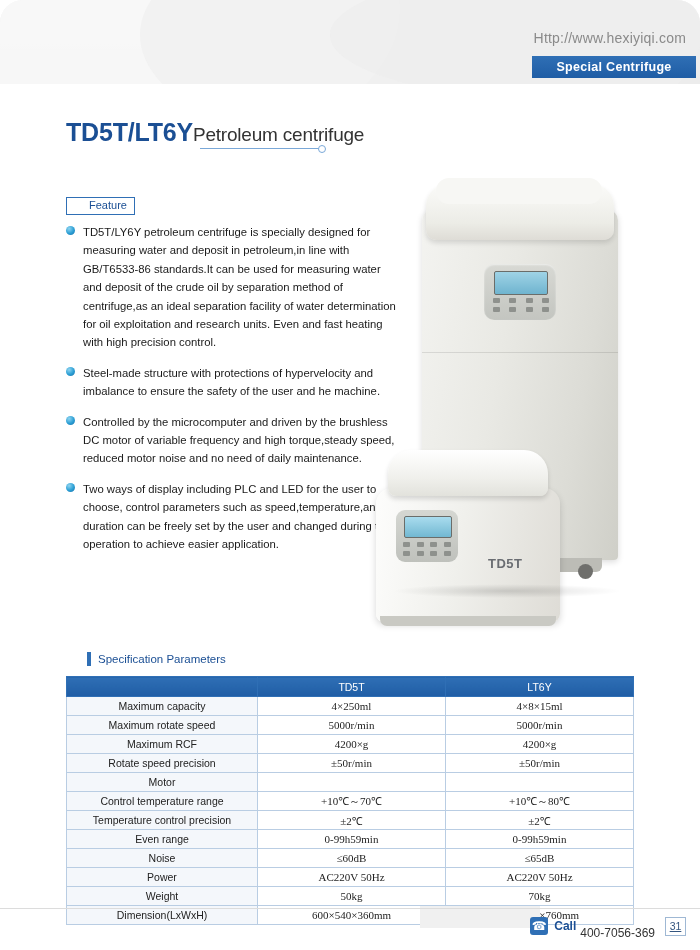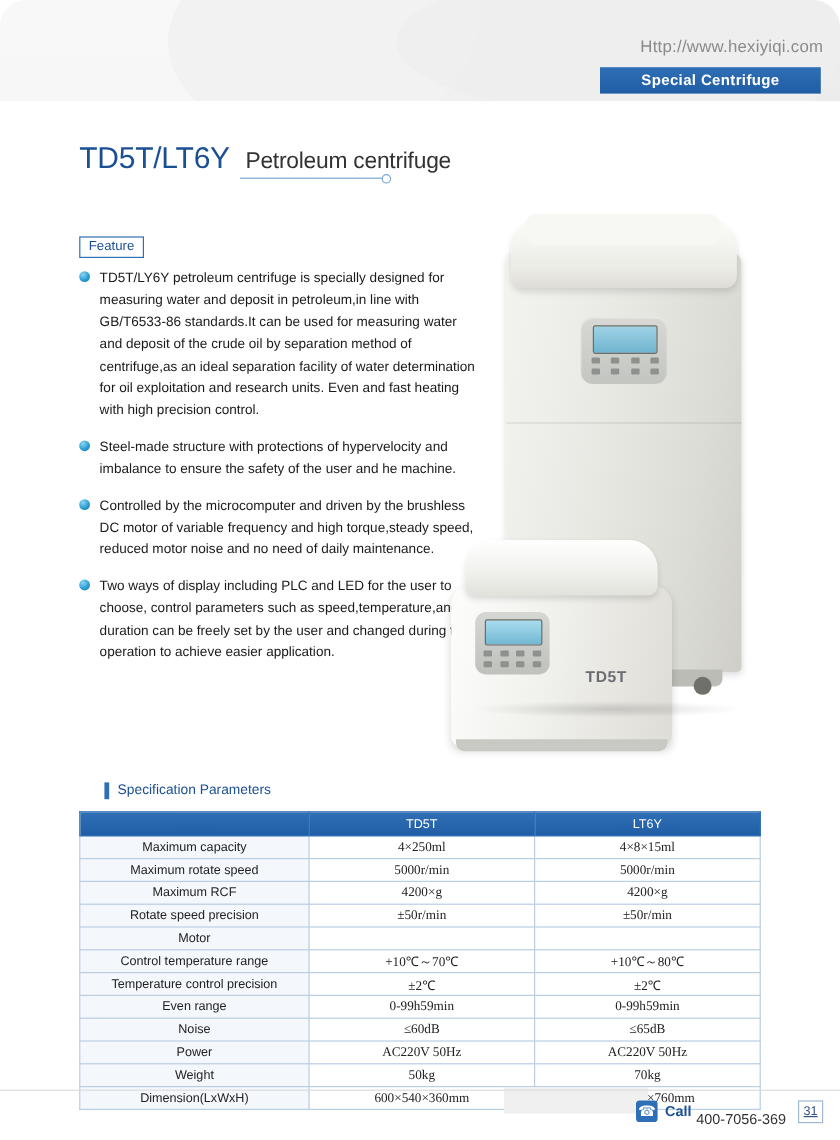--- a/index.html
+++ b/index.html
@@ -57,51 +57,51 @@
   }
   .website {
     position: absolute;
     right: 14px; top: 30px;
     font-size: 14px;
     color: #8a8a8a;
     letter-spacing: .2px;
   }
   .blue-bar {
     position: absolute;
-    right: 16px; top: 56px;
-    width: 184px; height: 22px;
+    right: 4px; top: 56px;
+    width: 164px; height: 22px;
     background: linear-gradient(180deg, #2f6fb5 0%, #1f5da5 100%);
     color: #ffffff;
     font-size: 12.5px;
     font-weight: bold;
     line-height: 22px;
     text-align: center;
     letter-spacing: .3px;
   }
 
   
   .title-wrap {
     position: absolute;
     left: 66px; top: 118px;
     white-space: nowrap;
   }
   .title-main {
     font-size: 25px;
-    font-weight: normal;
+    font-weight: bold;
     color: #1b4f94;
     letter-spacing: -.2px;
     display: inline-block;
     vertical-align: baseline;
   }
   .title-sub {
     font-size: 19px;
     color: #333333;
     display: inline-block;
     vertical-align: baseline;
-    margin-left: 13px;
+    margin-left: 0;
     letter-spacing: -.2px;
   }
   .title-underline {
     position: absolute;
     left: 200px; top: 148px;
     width: 122px; height: 1px;
     background: #7aa8d8;
   }
   .title-dot {
     position: absolute;
@@ -112,21 +112,21 @@
     background: #ffffff;
   }
 
   
   .feature-tag {
     position: absolute;
     left: 66px; top: 197px;
     border: 1px solid #2f6fb5;
     color: #1b4f94;
     font-size: 11px;
-    padding: 2px 7px 3px 7px;
+    padding: 2px 7px 3px 22px;
     line-height: 1;
     background: #ffffff;
   }
   .features {
     position: absolute;
     left: 66px; top: 222px;
     width: 330px;
   }
   .feature-item {
     position: relative;

